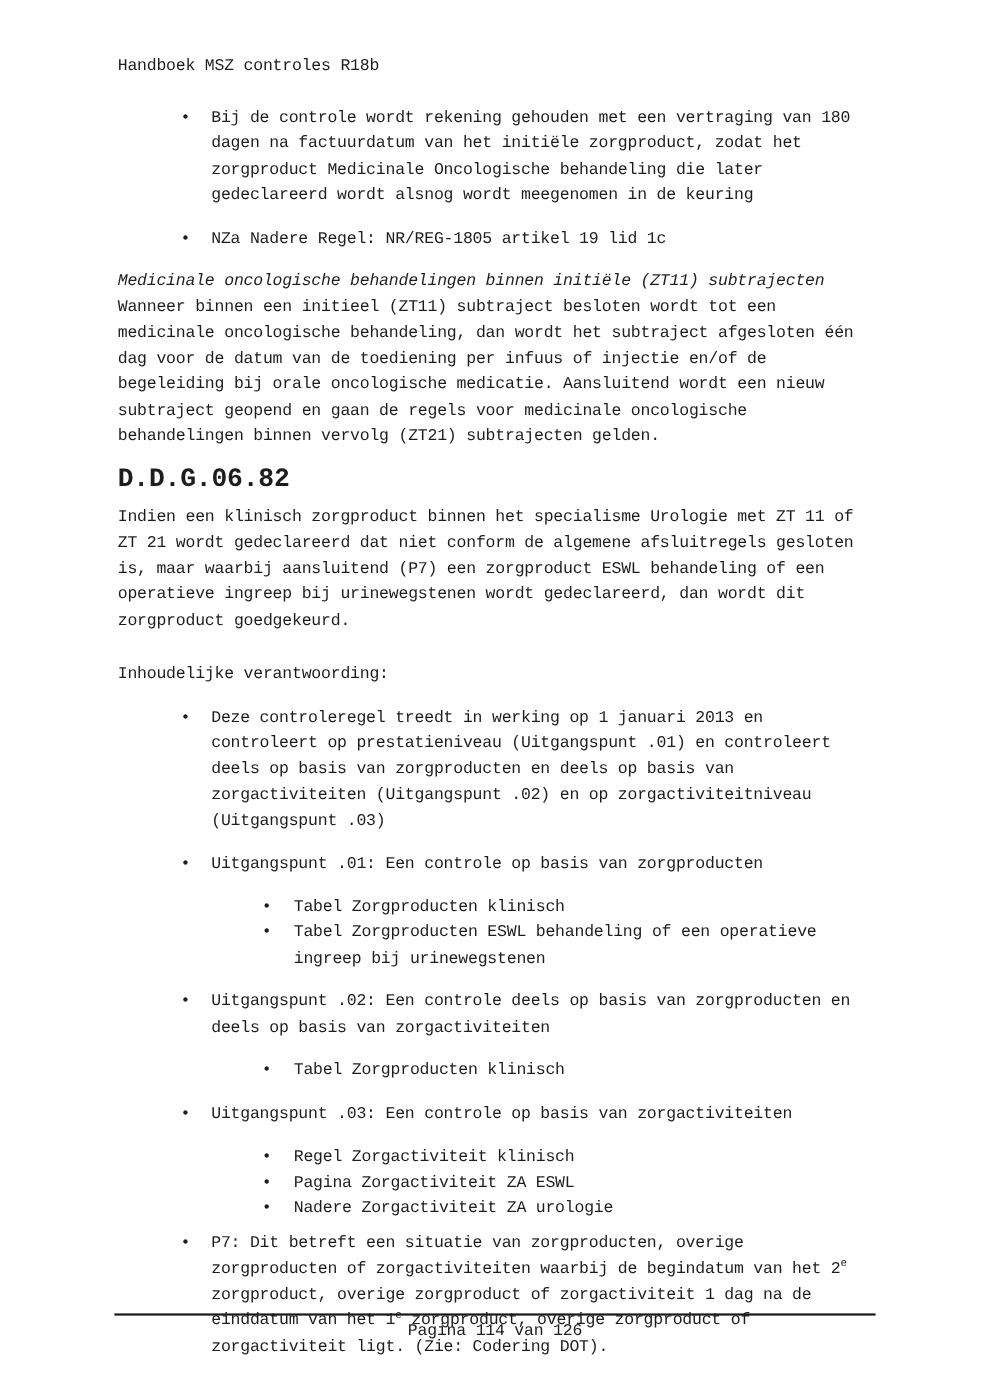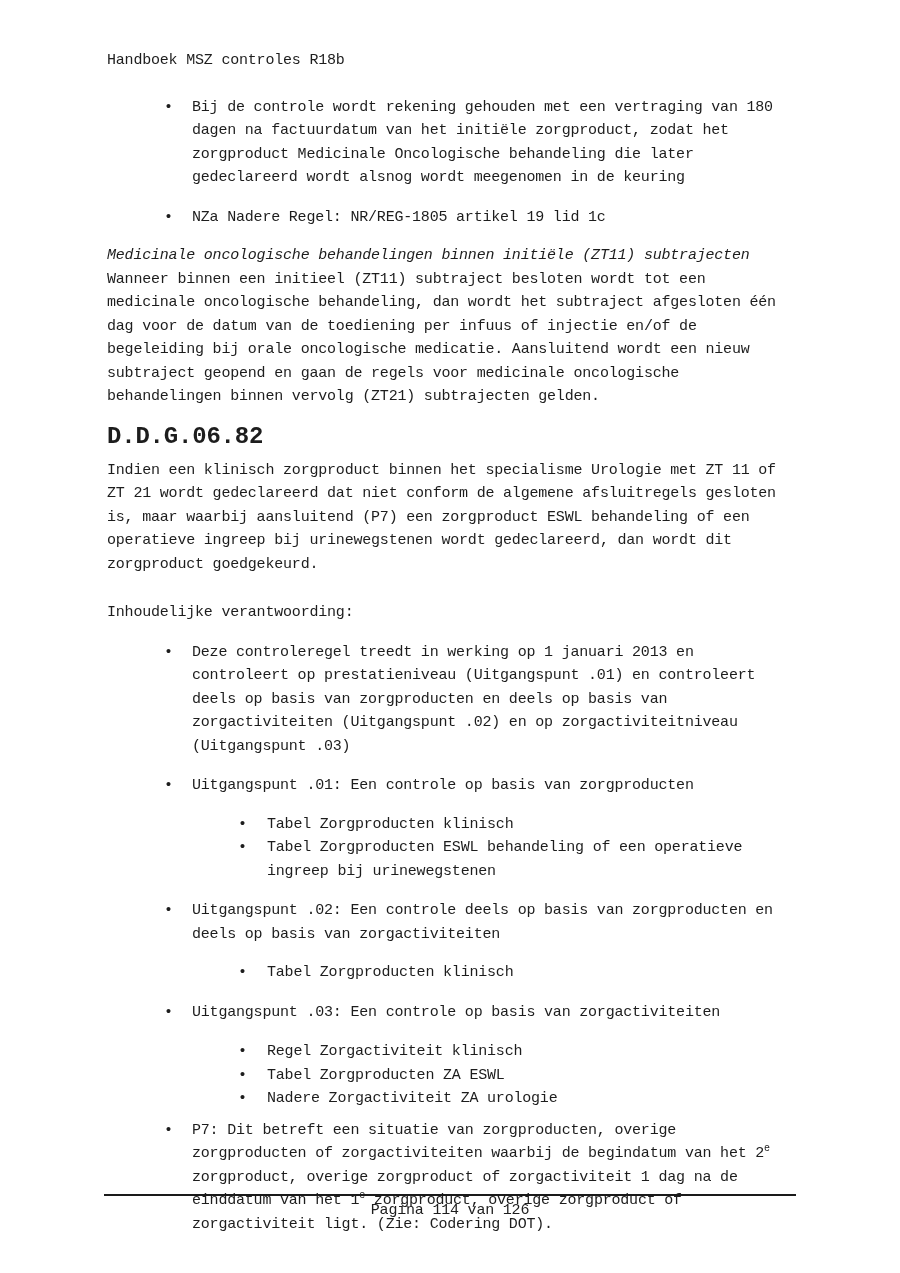--- a/index.html
+++ b/index.html
@@ -149,21 +149,21 @@
     <li>
         <span class="inner">Uitgangspunt .03: Een controle op basis van zorgactiviteiten</span>
       </li>
   </ul>
 
   <ul class="l2list sub-u03">
     <li>
         <span class="inner">Regel Zorgactiviteit klinisch</span>
       </li>
     <li>
-        <span class="inner">Tabel Zorgproducten ZA ESWL</span>
+        <span class="inner">Pagina Zorgactiviteit ZA ESWL</span>
       </li>
     <li>
         <span class="inner">Nadere Zorgactiviteit ZA urologie</span>
       </li>
   </ul>
 
   <ul class="l1list p7-list">
     <li>
       <span class="inner"><span>P7: Dit betreft een situatie van zorgproducten, overige zorgproducten of zorgactiviteiten waarbij de begindatum van het 2</span><sup>e</sup><span> zorgproduct, overige zorgproduct of zorgactiviteit 1 dag na de einddatum van het 1</span><sup>e</sup><span> zorgproduct, overige zorgproduct of zorgactiviteit ligt. (Zie: Codering DOT).</span></span>
     </li>

